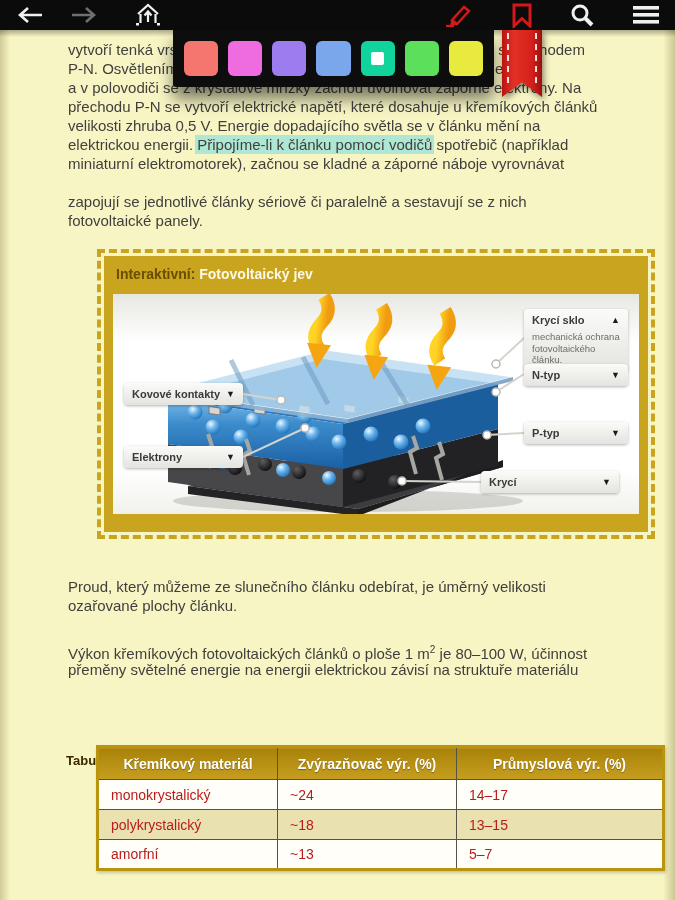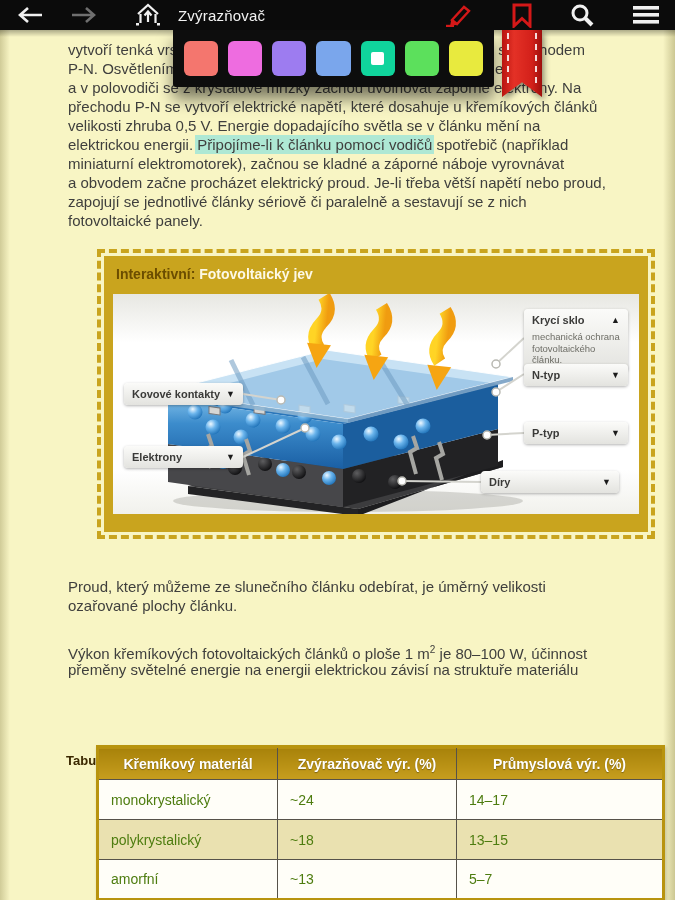--- a/index.html
+++ b/index.html
@@ -57,39 +57,38 @@
   .dlabel .chev { font-size:9px; color:#1b1b1b; }
   .dlabel .desc { padding:0 8px 5px 8px; font-size:9.5px; font-weight:normal; color:#6d6d66; line-height:11.5px; }
 
   
   .tcaption { position:absolute; left:66px; top:753px; font-size:13px; font-weight:bold; color:#3b2800; z-index:1; }
   table.effic { position:absolute; left:66px; top:745px; border-collapse:collapse; z-index:1;
                 border:3px solid #b8940f; background:#fffef8; box-shadow:1px 2px 3px rgba(0,0,0,.2);margin-left:30px; }
   table.effic th { width:180px; height:33px; background:linear-gradient(to bottom,#a8820a,#c79e1e);
                    color:#fff; font-size:14px; text-align:center; border:1px solid #56524a;
                    text-shadow:0 1px 1px rgba(0,0,0,.35); }
-  table.effic td { height:40px; font-size:14px; color:#4d7c0f; padding-left:12px; border:1px solid #56524a; }
+  table.effic td { height:30px; font-size:14px; color:#b91c1c; padding-left:12px; border:1px solid #56524a; }
   table.effic tr.alt td { background:#eae1b0; }
   table.effic th:nth-child(2){ width:179px; } table.effic th:nth-child(3){ width:207px; }
 </style>
 </head>
 <body>
 
 <div class="stage">
 
   <div class="page">
 
     <div class="tline" style="top:10px">vytvoří tenká vrstva polovodiče s opačným typem vodivosti, tedy s přechodem</div>
     <div class="tline" style="top:29px">P-N. Osvětlením článku dopadá na přechod P-N světelná energie</div>
     <div class="tline" style="top:48px">a v polovodiči se z krystalové mřížky začnou uvolňovat záporné elektrony. Na</div>
     <div class="tline" style="top:67px">přechodu P-N se vytvoří elektrické napětí, které dosahuje u křemíkových článků</div>
     <div class="tline" style="top:86px">velikosti zhruba 0,5 V. Energie dopadajícího světla se v článku mění na</div>
     <div class="tline" style="top:124px">miniaturní elektromotorek), začnou se kladné a záporné náboje vyrovnávat</div>
     <div class="tline" style="top:105px"><span>elektrickou energii. </span><span class="hl">Připojíme-li k článku pomocí vodičů</span><span> spotřebič (například</span></div>
-    <div class="tline" style="top:143px">a obvodem začne procházet elektrický proud. Je-li třeba větší napětí nebo proud,</div>
     <div class="tline" style="top:162px">zapojují se jednotlivé články sériově či paralelně a sestavují se z nich</div>
     <div class="tline" style="top:181px">fotovoltaické panely.</div>
 
     <div class="tline" style="top:547px">Proud, který můžeme ze slunečního článku odebírat, je úměrný velikosti</div>
     <div class="tline" style="top:566px">ozařované plochy článku.</div>
 
     <div class="tline" style="top:610px"><span>Výkon křemíkových fotovoltaických článků o ploše 1 m</span><sup class="msup">2</sup><span> je 80–100 W, účinnost</span></div>
     <div class="tline" style="top:630px">přeměny světelné energie na energii elektrickou závisí na struktuře materiálu</div>
   </div>
 
@@ -250,21 +249,21 @@
           </div>
       </div>
       <div class="dlabel" style="left:411px; top:128px; width:104px;">
         <div class="row">
             <span class="txt">P-typ</span>
             <span class="chev">▼</span>
           </div>
       </div>
       <div class="dlabel" style="left:368px; top:177px; width:138px;">
         <div class="row">
-            <span class="txt">Díry</span>
+            <span class="txt">Krycí</span>
             <span class="chev">▼</span>
           </div>
       </div>
     </div>
   </div>
 
   <div class="tcaption">Tabulka: Účinnost přeměny energie</div>
   <table class="effic">
     <tbody>
         <tr>
@@ -321,21 +320,20 @@
     </div>
     <div class="tb-item" style="left:130px; width:36px;">
       <svg width="28" height="24" viewBox="0 0 28 24">
         <path d="M4,11 L14,2 L24,11" stroke="#f0f0f0" stroke-width="2.2" fill="none"></path>
         <path d="M6.5,11 V20 M21.5,11 V20" stroke="#f0f0f0" stroke-width="2.2" fill="none"></path>
         <path d="M14,19 V9 M10.5,12.5 L14,8.5 L17.5,12.5" stroke="#f0f0f0" stroke-width="2.2" fill="none"></path>
         <rect x="2" y="20" width="3" height="2.5" fill="#f0f0f0"></rect>
           <rect x="23" y="20" width="3" height="2.5" fill="#f0f0f0"></rect>
       </svg>
     </div>
-    <div class="tb-title">Zvýrazňovač</div>
     <div class="tb-item" style="left:438px; width:40px;">
       <svg width="30" height="24" viewBox="0 0 30 24">
         <path d="M9,17 L21,4 L26,8 L14,21 Z" fill="none" stroke="#d41818" stroke-width="2.4"></path>
         <path d="M9,17 L8,22 L14,21" fill="#d41818" stroke="#d41818" stroke-width="1.5"></path>
         <line x1="3" y1="23" x2="11" y2="23" stroke="#d41818" stroke-width="2.4"></line>
       </svg>
     </div>
     <div class="tb-item" style="left:503px; width:38px;">
       <svg width="24" height="25" viewBox="0 0 24 25">
         <path d="M4,2 H20 V23 L12,15.5 L4,23 Z" fill="none" stroke="#d41818" stroke-width="3"></path>

